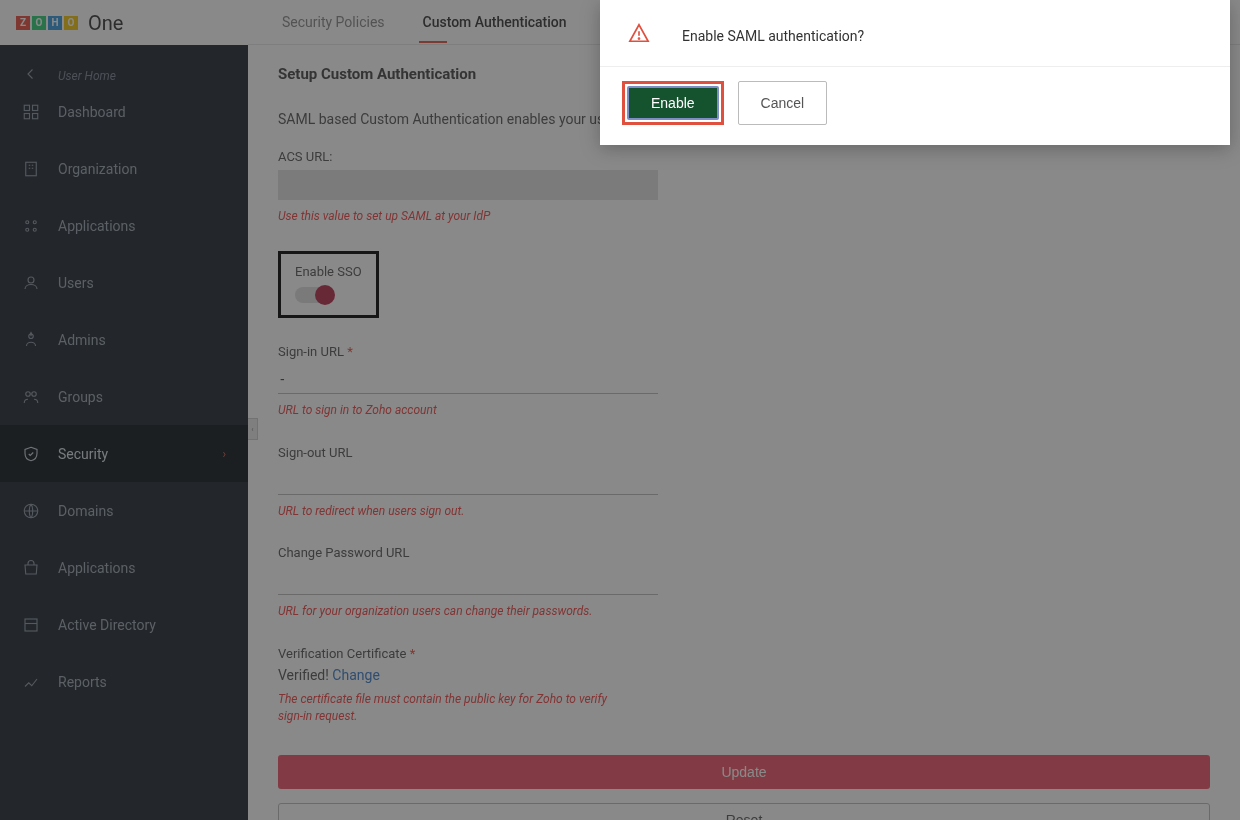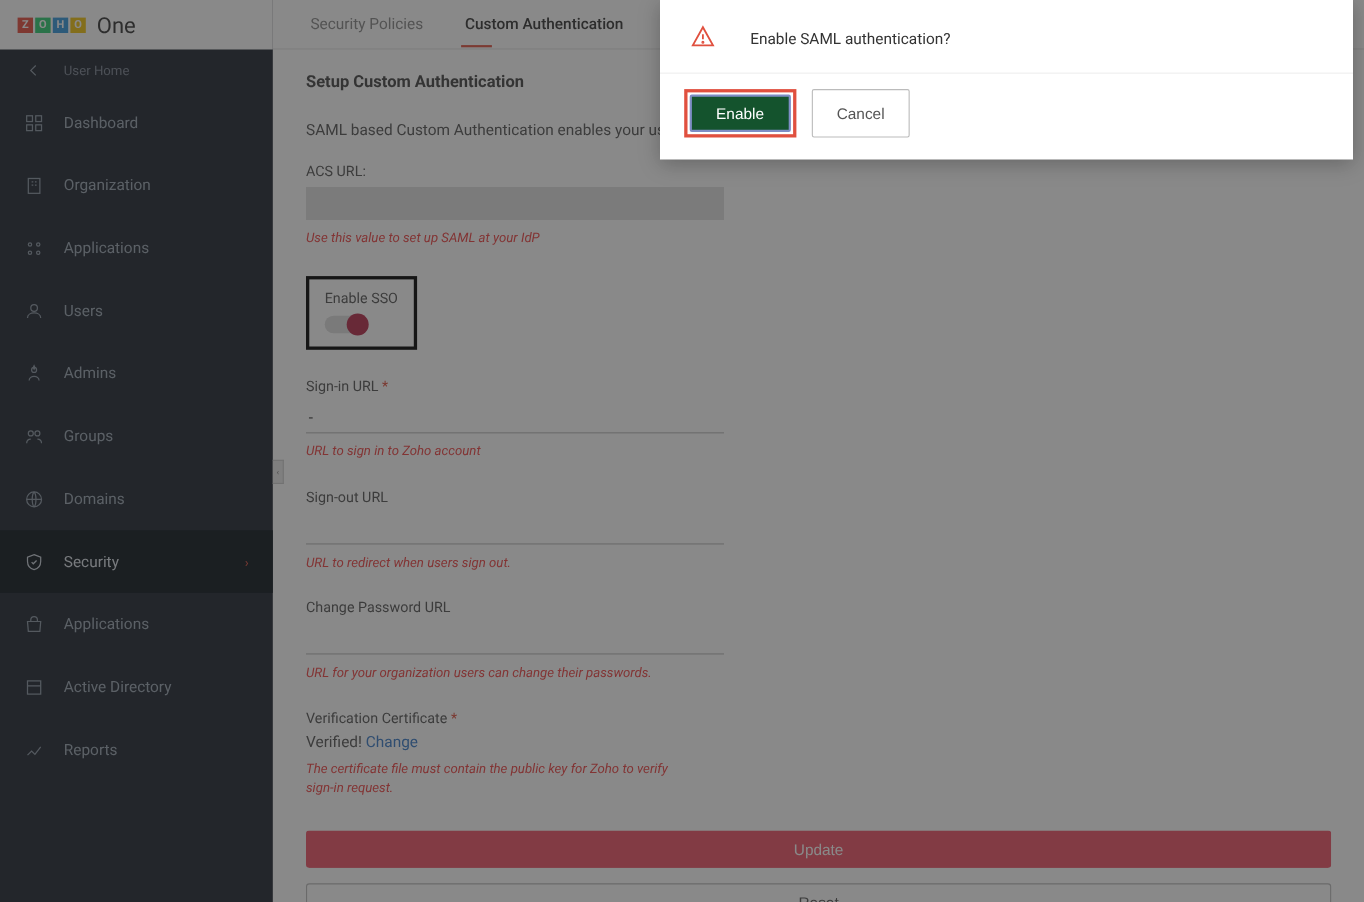--- a/index.html
+++ b/index.html
@@ -8,21 +8,21 @@
 .app { display: flex; width: 100%; height: 100%; }
 
 
 .sidebar { width: 248px; background: #1d2530; color: #a9b2bd; display: flex; flex-direction: column; }
 .logo-bar { height: 45px; background: #fff; display: flex; align-items: center; padding: 0 16px; gap: 4px; }
 .logo-boxes { display: flex; gap: 2px; }
 .logo-box { width: 14px; height: 14px; display: flex; align-items: center; justify-content: center; color: #fff; font-size: 10px; font-weight: bold; }
 .logo-text { font-size: 20px; font-weight: 400; color: #333; margin-left: 6px; }
 
 .nav-item { display: flex; align-items: center; height: 57px; padding: 0 22px; gap: 18px; cursor: pointer; font-size: 14px; color: #9aa5b1; }
-.nav-item.small { height: 38px; font-size: 12px; color: #7a8290; }
+.nav-item.small { height: 38px; font-size: 12px; font-style: italic; color: #7a8290; align-items: flex-end; }
 .nav-item.active { background: #0d141c; color: #d9dfe6; }
 .nav-item .chev { margin-left: auto; color: #e0503f; font-size: 12px; }
 .nav-icon { width: 18px; height: 18px; display: flex; align-items: center; justify-content: center; flex-shrink: 0; }
 .nav-icon svg { width: 18px; height: 18px; fill: none; stroke: #8b96a3; stroke-width: 1.5; }
 .nav-item.active .nav-icon svg { stroke: #c8d0d9; }
 
 .sidebar-handle { position: absolute; left: 248px; top: 418px; width: 10px; height: 22px; background: #e8e8e8; border: 1px solid #ccc; border-left: none; display: flex; align-items: center; justify-content: center; font-size: 8px; color: #888; }
 
 
 .main { flex: 1; background: #fff; overflow-y: auto; }
@@ -146,38 +146,38 @@
     <div class="nav-item">
       <span class="nav-icon">
           <svg viewBox="0 0 24 24">
             <circle cx="8" cy="8" r="3"></circle>
             <circle cx="16" cy="8" r="3"></circle>
             <path d="M3 20c0-3 2-5 5-5M21 20c0-3-2-5-5-5"></path>
           </svg>
         </span>
       <span>Groups</span>
     </div>
+    <div class="nav-item active">
+      <span class="nav-icon">
+          <svg viewBox="0 0 24 24">
+            <path d="M12 3l8 3v5c0 5-3 9-8 10-5-1-8-5-8-10V6z"></path>
+            <path d="M9 12l2 2 4-4"></path>
+          </svg>
+        </span>
+      <span>Security</span>
+      <span class="chev">›</span>
+    </div>
     <div class="nav-item">
       <span class="nav-icon">
           <svg viewBox="0 0 24 24">
             <circle cx="12" cy="12" r="9"></circle>
             <path d="M3 12h18M12 3c3 3 3 15 0 18M12 3c-3 3-3 15 0 18"></path>
           </svg>
         </span>
       <span>Domains</span>
-    </div>
-    <div class="nav-item active">
-      <span class="nav-icon">
-          <svg viewBox="0 0 24 24">
-            <path d="M12 3l8 3v5c0 5-3 9-8 10-5-1-8-5-8-10V6z"></path>
-            <path d="M9 12l2 2 4-4"></path>
-          </svg>
-        </span>
-      <span>Security</span>
-      <span class="chev">›</span>
     </div>
     <div class="nav-item">
       <span class="nav-icon">
           <svg viewBox="0 0 24 24">
             <path d="M4 8h16l-1 12H5z"></path>
             <path d="M8 8V6a4 4 0 018 0v2"></path>
           </svg>
         </span>
       <span>Applications</span>
     </div>

